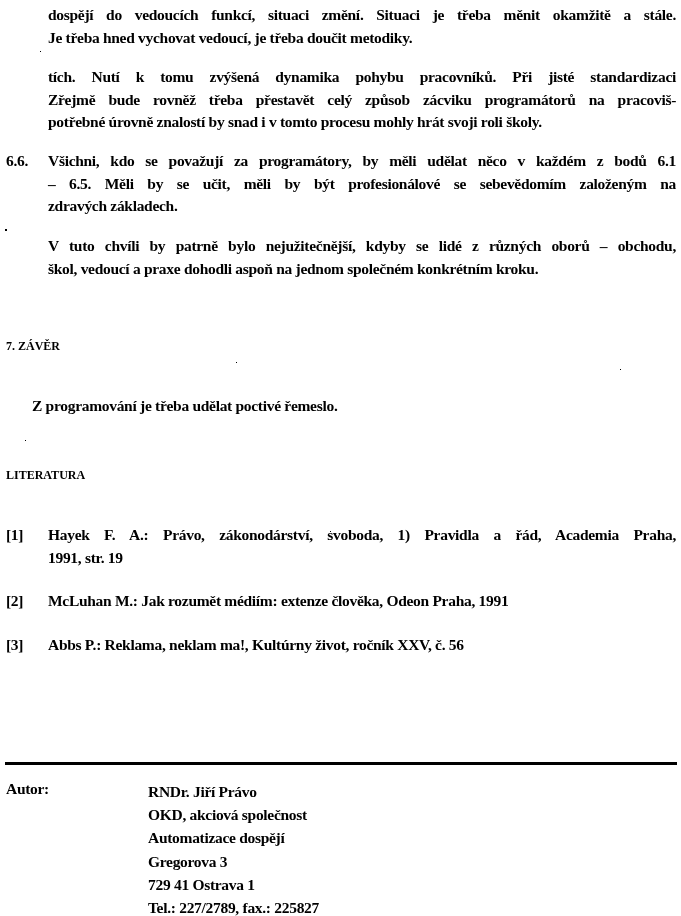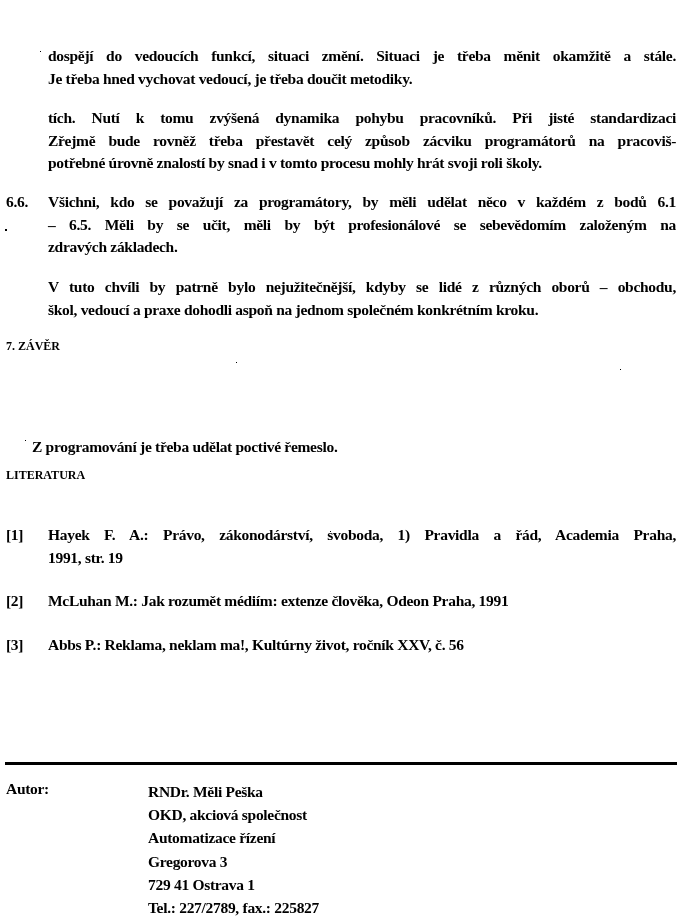--- a/index.html
+++ b/index.html
@@ -1,21 +1,21 @@
 <!DOCTYPE html>
 <html><head>
 <meta charset="utf-8">
 <style>
   html, body { margin: 0; padding: 0; background: #ffffff; }
   body {
     width: 681px; height: 916px; position: relative; overflow: hidden;
     font-family: "Liberation Serif", serif; color: #000000;
     font-weight: bold; font-size: 15.5px; letter-spacing: -0.3px;
   }
-  .p { position: absolute; line-height: 22.5px; text-align: justify; margin-top: 41px; }
+  .p { position: absolute; line-height: 22.5px; text-align: justify; }
   .p .line { display: block; text-align: justify; text-align-last: justify; white-space: nowrap; }
   .p .line.last { text-align-last: left; }
   .h { position: absolute; font-size: 12px; letter-spacing: 0; font-weight: bold; }
   .ref { position: absolute; left: 6px; width: 670px; line-height: 22.5px; }
   .ref .num { position: absolute; left: 0; }
   .ref .txt { position: absolute; left: 42px; right: 0; }
   .ref .txt .line { display:block; white-space: nowrap; text-align-last: justify; }
   .ref .txt .line.last { text-align-last: left; }
   .rule { position: absolute; left: 5px; width: 672px; top: 762px; height: 2.5px; background: #000; }
   .author-label { position: absolute; left: 6px; top: 780px; }
@@ -73,23 +73,23 @@
   <span class="num">[3]</span>
   <div class="txt">
     <span class="line last">Abbs P.: Reklama, neklam ma!, Kultúrny život, ročník XXV, č. 56</span>
   </div>
 </div>
 
 <div class="rule"></div>
 
 <div class="author-label">Autor:</div>
 <div class="author">
-  <span>RNDr. Měli Peška</span>
+  <span>RNDr. Jiří Právo</span>
   <span>OKD, akciová společnost</span>
-  <span>Automatizace řízení</span>
+  <span>Automatizace dospějí</span>
   <span>Gregorova 3</span>
   <span>729 41 Ostrava 1</span>
   <span>Tel.: 227/2789, fax.: 225827</span>
 </div>
 
 <div class="speck" style="left:40px;top:51px;"></div>
 <div class="speck" style="left:5px;top:229px;width:2px;height:2px;"></div>
 <div class="speck" style="left:236px;top:362px;"></div>
 <div class="speck" style="left:620px;top:369px;"></div>
 <div class="speck" style="left:25px;top:440px;"></div>

